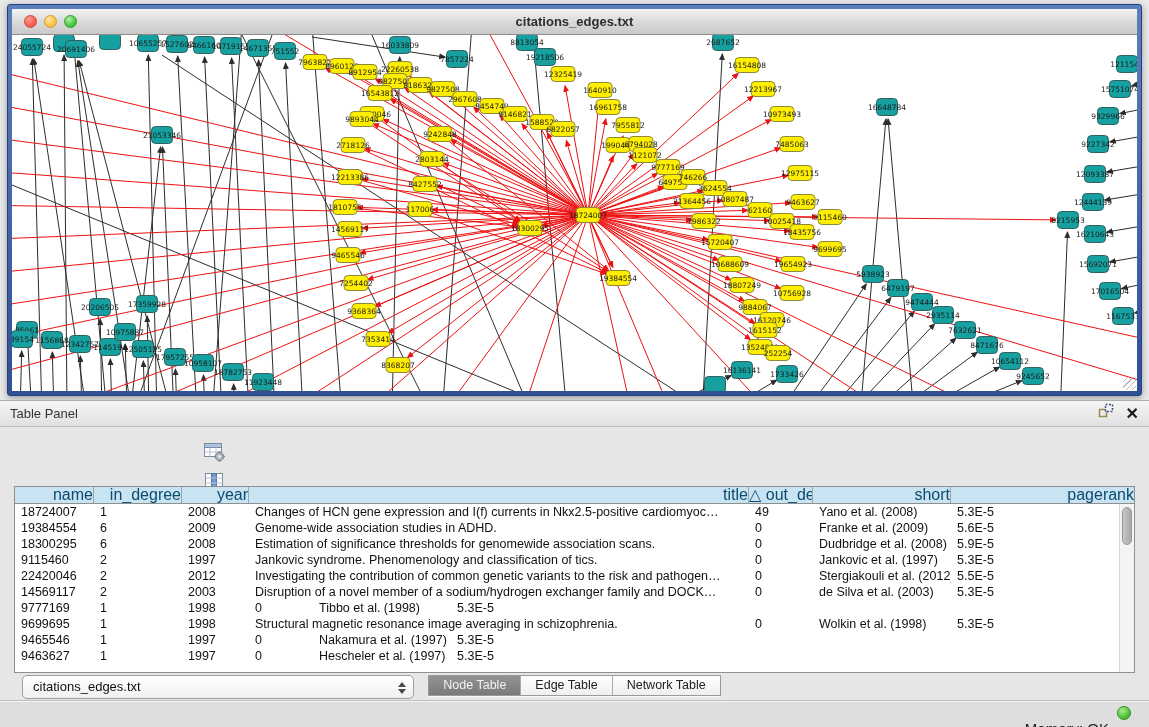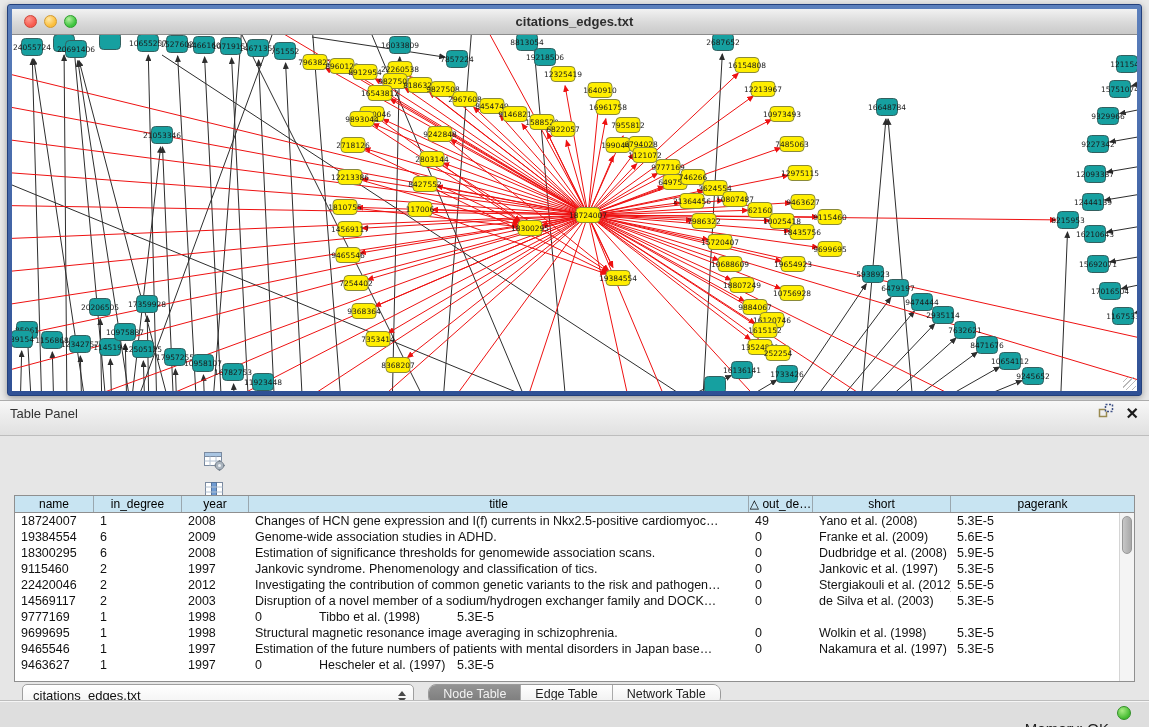--- a/index.html
+++ b/index.html
@@ -20,53 +20,53 @@
   .light.yellow { background:radial-gradient(circle at 35% 30%,#ffe9a8,#fbbe3c 65%); border:1px solid #d49b2e; }
   .light.green  { background:radial-gradient(circle at 35% 30%,#b4f0a0,#3fc43f 65%); border:1px solid #2b9e2b; }
   .canvas { position:relative; flex:1; background:#fff; overflow:hidden; }
   .canvas svg { position:absolute; left:0; top:0; }
   .grip { position:absolute; right:1px; bottom:1px; width:13px; height:13px;
           background:repeating-linear-gradient(135deg, transparent 0 3px, #b9b9b9 3px 4px); }
   .graph-label { font-family:"DejaVu Sans",sans-serif; }
 
   
   .panel { position:absolute; left:0; top:400px; width:1149px; height:327px; background:#e6e6e6; }
-  .panel-header { height:36px; background:linear-gradient(#f7f7f7,#e0e0e0); border-top:1px solid #ababab;
+  .panel-header { height:27px; background:linear-gradient(#f7f7f7,#e0e0e0); border-top:1px solid #ababab;
                   border-bottom:1px solid #bdbdbd; position:relative; line-height:26px; font-size:13px; color:#333;
                   padding-left:10px; }
   .panel-hdr-icons { position:absolute; right:10px; top:0; height:26px; display:flex; align-items:center; gap:12px; }
   .close-x { font-size:16px; font-weight:bold; color:#1a1a1a; line-height:16px; cursor:default; }
   .panel-body { position:relative; height:273px; background:#e6e6e6; }
 
   .toolbar { position:absolute; left:14px; top:13px; height:32px; display:flex; align-items:center; gap:7px;flex-direction:column; }
   .icon-btn { width:31px; height:28px; display:flex; align-items:center; justify-content:center; }
   .fx { font-family:"Liberation Serif",serif; font-style:italic; font-weight:bold; font-size:16px; color:#222; }
   .dropdown { position:relative; margin-left:8px; width:392px; height:24px; border:1px solid #9f9f9f; border-radius:5px;
               background:linear-gradient(#ffffff,#f1f1f1); font-size:13px; color:#111; line-height:22px;
               padding-left:10px; box-shadow:inset 0 1px 0 #fff; }
   .dd-stepper { position:absolute; right:6px; top:3px; width:11px; height:17px; display:flex; flex-direction:column;
                 align-items:center; justify-content:center; gap:2px; }
   .tri-up    { width:0; height:0; border-left:4px solid transparent; border-right:4px solid transparent; border-bottom:5px solid #4a4a4a; }
   .tri-down  { width:0; height:0; border-left:4px solid transparent; border-right:4px solid transparent; border-top:5px solid #4a4a4a; }
 
   .tablebox { position:absolute; left:14px; top:59px; width:1121px; height:187px; border:1px solid #8f8f8f; background:#fff; }
   .thead { display:flex; height:17px; background:#c8e4f2; border-bottom:1px solid #8f8f8f; }
-  .th { border-right:1px solid #9aa7af; font-size:12px; color:#000000; text-align:center; line-height:16px;
+  .th { border-right:1px solid #9aa7af; font-size:16px; color:#0c4a6e; text-align:right; line-height:16px;
         overflow:hidden; white-space:nowrap; flex-shrink:0; }
   .th:last-child { border-right:none; flex:1; }
   .tbody { position:absolute; left:0; top:17px; right:15px; bottom:0; overflow:hidden; }
   .tr { display:flex; height:16px; line-height:16px; font-size:12.5px; color:#111; }
   .td { padding-left:6px; overflow:hidden; white-space:nowrap; flex-shrink:0; }
   .td:last-child { flex:1; }
   .vscroll { position:absolute; right:0; top:17px; bottom:0; width:15px; background:#f4f4f4; border-left:1px solid #d5d5d5; }
   .vthumb { position:absolute; left:2px; top:3px; width:10px; height:38px; border-radius:6px;
             background:linear-gradient(90deg,#c7c7c7,#a8a8a8); border:1px solid #979797; }
 
   .tabs { position:absolute; left:0; top:248px; width:100%; display:flex; justify-content:center; }
-  .seg-group { display:inline-flex; border:1px solid #9a9a9a; border-radius:8px; overflow:hidden;
+  .seg-group { display:inline-flex; border:1px solid #9a9a9a; border-radius:0; overflow:hidden;
                box-shadow:0 1px 0 rgba(255,255,255,.7); }
   .seg { padding:1px 14px 2px; font-size:12.5px; background:linear-gradient(#ffffff,#efefef); color:#222;
          border-left:1px solid #aaa; line-height:16px; }
   .seg:first-child { border-left:none; }
   .seg.sel { background:linear-gradient(#939393,#7a7a7a); color:#f2f2f2; }
 
   .statusbar { position:absolute; left:0; bottom:0; width:100%; height:27px; background:#dedede;
                border-top:1px solid #bdbdbd; box-shadow:inset 0 1px 0 #f5f5f5; }
   .mem { position:absolute; right:40px; top:19px; font-size:15px; color:#222; }
   .mem-dot { position:absolute; right:18px; top:5px; width:14px; height:14px; border-radius:50%;
@@ -904,21 +904,20 @@
               <div class="td" style="width:67px">1998</div>
               <div class="td" style="width:500px">Structural magnetic resonance image averaging in schizophrenia.</div>
               <div class="td" style="width:64px">0</div>
               <div class="td" style="width:138px">Wolkin et al. (1998)</div>
               <div class="td">5.3E-5</div>
             </div>
             <div class="tr">
               <div class="td" style="width:79px">9465546</div>
               <div class="td" style="width:88px">1</div>
               <div class="td" style="width:67px">1997</div>
-              <div class="td" style="width:500px">Estimation of the future numbers of patients with mental disorders in Japan base…</div>
               <div class="td" style="width:64px">0</div>
               <div class="td" style="width:138px">Nakamura et al. (1997)</div>
               <div class="td">5.3E-5</div>
             </div>
             <div class="tr">
               <div class="td" style="width:79px">9463627</div>
               <div class="td" style="width:88px">1</div>
               <div class="td" style="width:67px">1997</div>
               <div class="td" style="width:64px">0</div>
               <div class="td" style="width:138px">Hescheler et al. (1997)</div>

